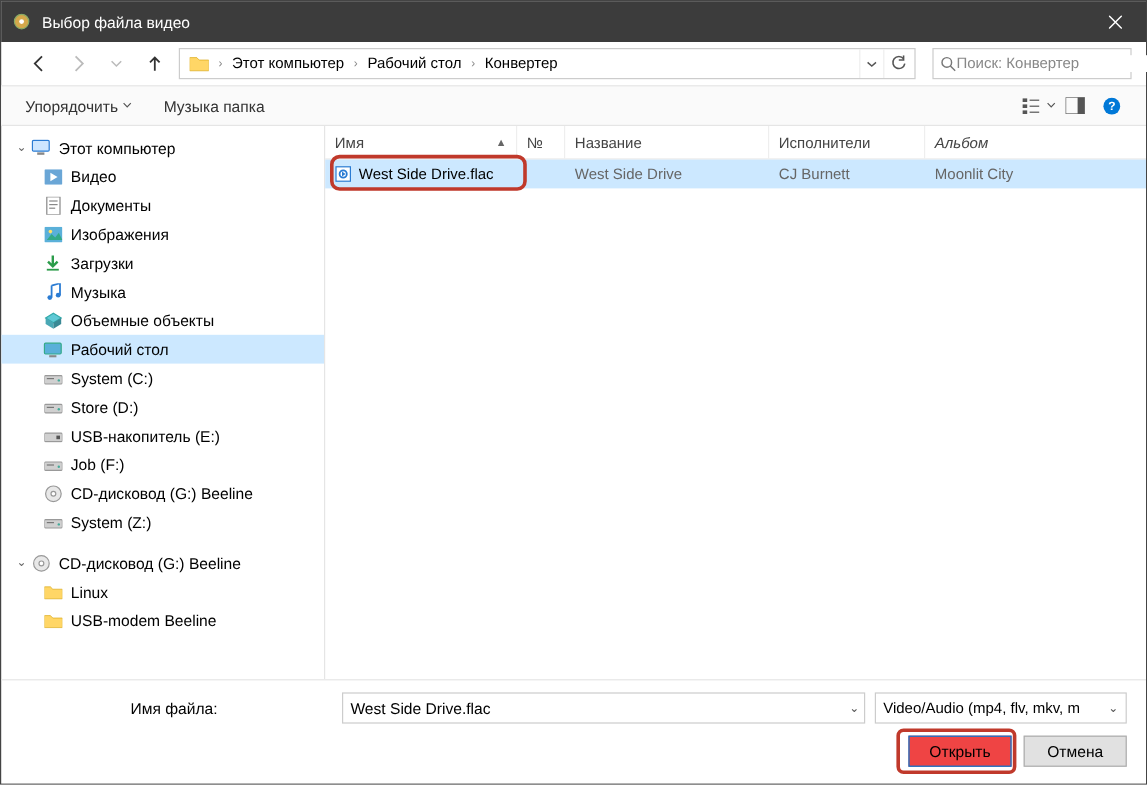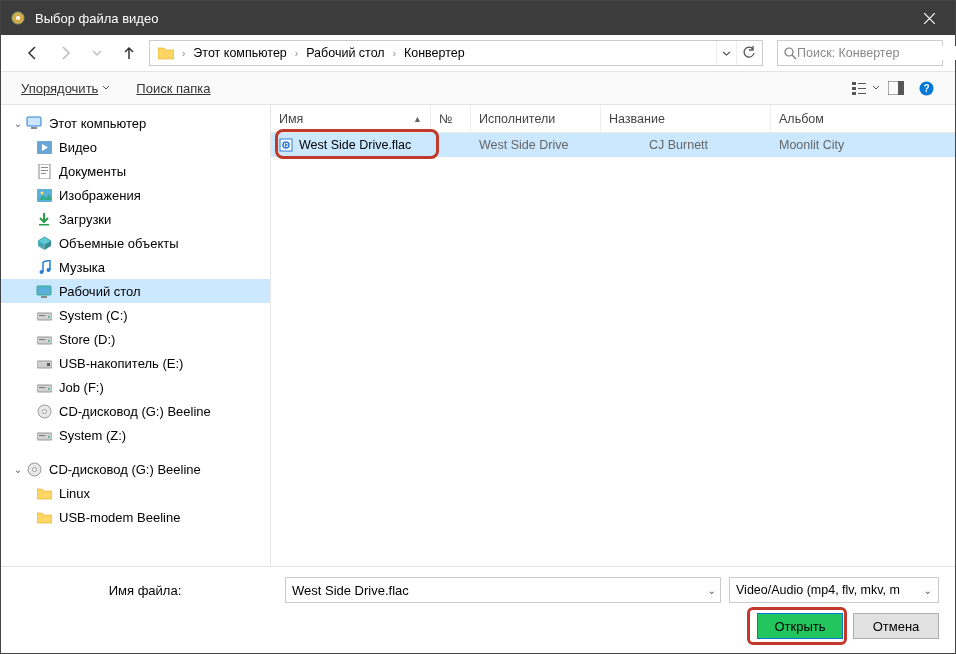--- a/index.html
+++ b/index.html
@@ -21,42 +21,42 @@
 .chev { color: #888; font-size: 10px; padding: 0 2px; }
 .breadcrumb-wrap .spacer { flex: 1; }
 .breadcrumb-wrap .drop { width: 20px; height: 100%; display: flex; align-items: center; justify-content: center; color: #555; cursor: pointer; border-left: 1px solid #eee; }
 .breadcrumb-wrap .refresh { width: 24px; height: 100%; display: flex; align-items: center; justify-content: center; color: #555; cursor: pointer; border-left: 1px solid #eee; }
 .search { width: 166px; height: 26px; border: 1px solid #ccc; display: flex; align-items: center; padding: 0 6px; margin-left: 6px; }
 .search input { border: none; outline: none; flex: 1; font-size: 12.5px; color: #333; }
 .search input::placeholder { color: #888; }
 .search .sicon { color: #555; }
 
 .toolbar { height: 34px; border-top: 1px solid #e5e5e5; border-bottom: 1px solid #e5e5e5; background: #fafafa; display: flex; align-items: center; padding: 0 14px; font-size: 13px; }
-.toolbar .tbtn { padding: 4px 6px; display: flex; align-items: center; gap: 4px; cursor: pointer; color: #333; text-decoration: underline; }
+.toolbar .tbtn { padding: 4px 6px; display: flex; align-items: center; gap: 4px; cursor: pointer; color: #333; }
 .toolbar .tspacer { flex: 1; }
 .toolbar .ticon { width: 30px; height: 26px; display: flex; align-items: center; justify-content: center; cursor: pointer; color: #444; }
 
 .body { flex: 1; display: flex; overflow: hidden; }
 .sidebar { width: 270px; border-right: 1px solid #e5e5e5; overflow-y: auto; padding: 6px 0; font-size: 13px; }
 .tree-item { display: flex; align-items: center; height: 24px; padding-left: 10px; cursor: pointer; white-space: nowrap; }
 .tree-item.selected { background: #cce8ff; }
 .tree-item .expander { width: 14px; font-size: 10px; color: #666; text-align: center; }
 .tree-item .ticon2 { width: 18px; height: 16px; display: flex; align-items: center; justify-content: center; margin-right: 6px; }
 .tree-item.depth1 { padding-left: 34px; }
 .tree-item.root { padding-left: 26px; }
 .tree-item.root .expander { margin-left: -16px; }
 
 .filelist { flex: 1; display: flex; flex-direction: column; }
 .cols { display: flex; height: 28px; border-bottom: 1px solid #e8e8e8; font-size: 12.5px; color: #444; align-items: center; }
 .col { padding: 0 8px; border-right: 1px solid #eee; height: 100%; display: flex; align-items: center; cursor: pointer; text-align: center; }
 .col.c-name { flex: 0 0 160px; display:flex; justify-content: space-between;}
 .col.c-num { flex: 0 0 40px; }
 .col.c-title { flex: 0 0 170px; }
 .col.c-artist { flex: 0 0 130px; }
-.col.c-album { flex: 1; border-right: none; }
+.col.c-album { flex: 1; border-right: none; font-style: italic; }
 .sort-arrow { font-size: 9px; color: #666; margin-left: auto; }
 
 .row { display: flex; height: 24px; align-items: center; font-size: 12.5px; padding: 0; }
 .row.selected { background: #cce8ff; }
 .cell { padding: 0 8px; overflow: hidden; text-overflow: ellipsis; white-space: nowrap; }
 .cell.c-name { flex: 0 0 160px; display: flex; align-items: center; gap: 6px; }
 .cell.c-num { flex: 0 0 40px; }
 .cell.c-title { flex: 0 0 170px; color: #666; }
 .cell.c-artist { flex: 0 0 130px; color: #666; }
 .cell.c-album { flex: 1; color: #666; }
@@ -64,21 +64,21 @@
 .row-highlight-ring { position: absolute; border: 3px solid #c0392b; border-radius: 8px; pointer-events: none; }
 
 .footer { padding: 10px 16px 14px; border-top: 1px solid #e5e5e5; }
 .footer-row { display: flex; align-items: center; gap: 8px; margin-bottom: 10px; }
 .footer-row .lbl { width: 260px; text-align: center; font-size: 13px; padding-right: 4px; }
 .fname-input { flex: 1; height: 26px; border: 1px solid #ccc; padding: 0 6px; font-size: 13px; display: flex; align-items: center; background: #fff; position: relative; }
 .fname-input .dd { position: absolute; right: 4px; font-size: 10px; color: #555; }
 .filter-select { width: 210px; height: 26px; border: 1px solid #ccc; padding: 0 6px; font-size: 12.5px; display: flex; align-items: center; justify-content: space-between; background: #fff; }
 .btns { display: flex; justify-content: flex-end; gap: 10px; position: relative; }
 .btn { min-width: 86px; height: 26px; border: 1px solid #adadad; background: #e1e1e1; font-size: 13px; cursor: pointer; display: flex; align-items: center; justify-content: center; padding: 0 14px; }
-.btn.default { border: 1px solid #0078d7; background: #22c55e; }
+.btn.default { border: 1px solid #0078d7; background: #ef4444; }
 .btn-highlight-ring { position: absolute; border: 3px solid #c0392b; border-radius: 6px; pointer-events: none; }
 
 svg { display: block; }
 </style>
 </head>
 <body>
 
 <div class="dialog">
 
   <div class="titlebar">
@@ -155,21 +155,21 @@
 
   <div class="toolbar">
     <div class="tbtn">
       <span>Упорядочить</span>
       <svg width="8" height="8" viewBox="0 0 8 8">
           <path d="M1 2 L4 5 L7 2" stroke="#555" fill="none"></path>
         </svg>
     </div>
     <div style="width:14px"></div>
     <div class="tbtn">
-      <span>Поиск папка</span>
+      <span>Музыка папка</span>
     </div>
     <div class="tspacer"></div>
     <div class="ticon">
       <svg width="18" height="14" viewBox="0 0 18 14">
           <rect x="0" y="1" width="4" height="3" fill="#555"></rect>
           <rect x="0" y="6" width="4" height="3" fill="#555"></rect>
           <rect x="0" y="11" width="4" height="3" fill="#555"></rect>
           <rect x="6" y="2" width="8" height="1" fill="#555"></rect>
           <rect x="6" y="7" width="8" height="1" fill="#555"></rect>
           <rect x="6" y="12" width="8" height="1" fill="#555"></rect>
@@ -239,37 +239,37 @@
             <span class="ticon2">
               <svg width="14" height="14" viewBox="0 0 14 14">
                 <path d="M7 1 L7 9 M3 6 L7 10 L11 6" stroke="#2b9c4a" stroke-width="2" fill="none"></path>
                 <rect x="2" y="12" width="10" height="1.5" fill="#2b9c4a"></rect>
               </svg>
             </span>
             <span>Загрузки</span>
           </div>
           <div class="tree-item depth1">
             <span class="ticon2">
+              <svg width="13" height="15" viewBox="0 0 13 15">
+                <path d="M5 2 L12 0 L12 10 M5 2 L5 12" stroke="#2b7cd3" stroke-width="1.5" fill="none"></path>
+                <circle cx="3.5" cy="12" r="2" fill="#2b7cd3"></circle>
+                <circle cx="10.5" cy="10" r="2" fill="#2b7cd3"></circle>
+              </svg>
+            </span>
+            <span>Музыка</span>
+          </div>
+          <div class="tree-item depth1">
+            <span class="ticon2">
               <svg width="15" height="15" viewBox="0 0 15 15">
                 <path d="M7.5 1 L14 5 L7.5 9 L1 5 Z" fill="#5fc9d6" stroke="#3aa"></path>
                 <path d="M1 5 L1 10 L7.5 14 L7.5 9 Z" fill="#4aa8b5"></path>
                 <path d="M14 5 L14 10 L7.5 14 L7.5 9 Z" fill="#3a8995"></path>
               </svg>
             </span>
             <span>Объемные объекты</span>
-          </div>
-          <div class="tree-item depth1">
-            <span class="ticon2">
-              <svg width="13" height="15" viewBox="0 0 13 15">
-                <path d="M5 2 L12 0 L12 10 M5 2 L5 12" stroke="#2b7cd3" stroke-width="1.5" fill="none"></path>
-                <circle cx="3.5" cy="12" r="2" fill="#2b7cd3"></circle>
-                <circle cx="10.5" cy="10" r="2" fill="#2b7cd3"></circle>
-              </svg>
-            </span>
-            <span>Музыка</span>
           </div>
           <div class="tree-item depth1 selected">
             <span class="ticon2">
               <svg width="16" height="13" viewBox="0 0 16 13">
                 <rect x="1" y="1" width="14" height="9" rx="1" fill="#5ab0d9" stroke="#3a8"></rect>
                 <rect x="5" y="11" width="6" height="2" fill="#888"></rect>
               </svg>
             </span>
             <span>Рабочий стол</span>
           </div>
@@ -363,22 +363,22 @@
         </div>
     </div>
 
     <div class="filelist" style="position:relative">
       <div class="cols">
         <div class="col c-name">
             <span>Имя</span>
             <span class="sort-arrow">▲</span>
           </div>
         <div class="col c-num">№</div>
+        <div class="col c-title">Название</div>
         <div class="col c-artist">Исполнители</div>
-        <div class="col c-title">Название</div>
         <div class="col c-album">Альбом</div>
       </div>
       <div id="file-rows">
           <div class="row selected">
             <div class="cell c-name">
               <span>
                 <svg width="14" height="14" viewBox="0 0 14 14">
                   <rect x="1" y="1" width="12" height="12" fill="#fff" stroke="#2b7cd3"></rect>
                   <circle cx="7" cy="7" r="3" fill="none" stroke="#2b7cd3" stroke-width="1.5"></circle>
                   <polygon points="6,5 9,7 6,9" fill="#2b7cd3"></polygon>

